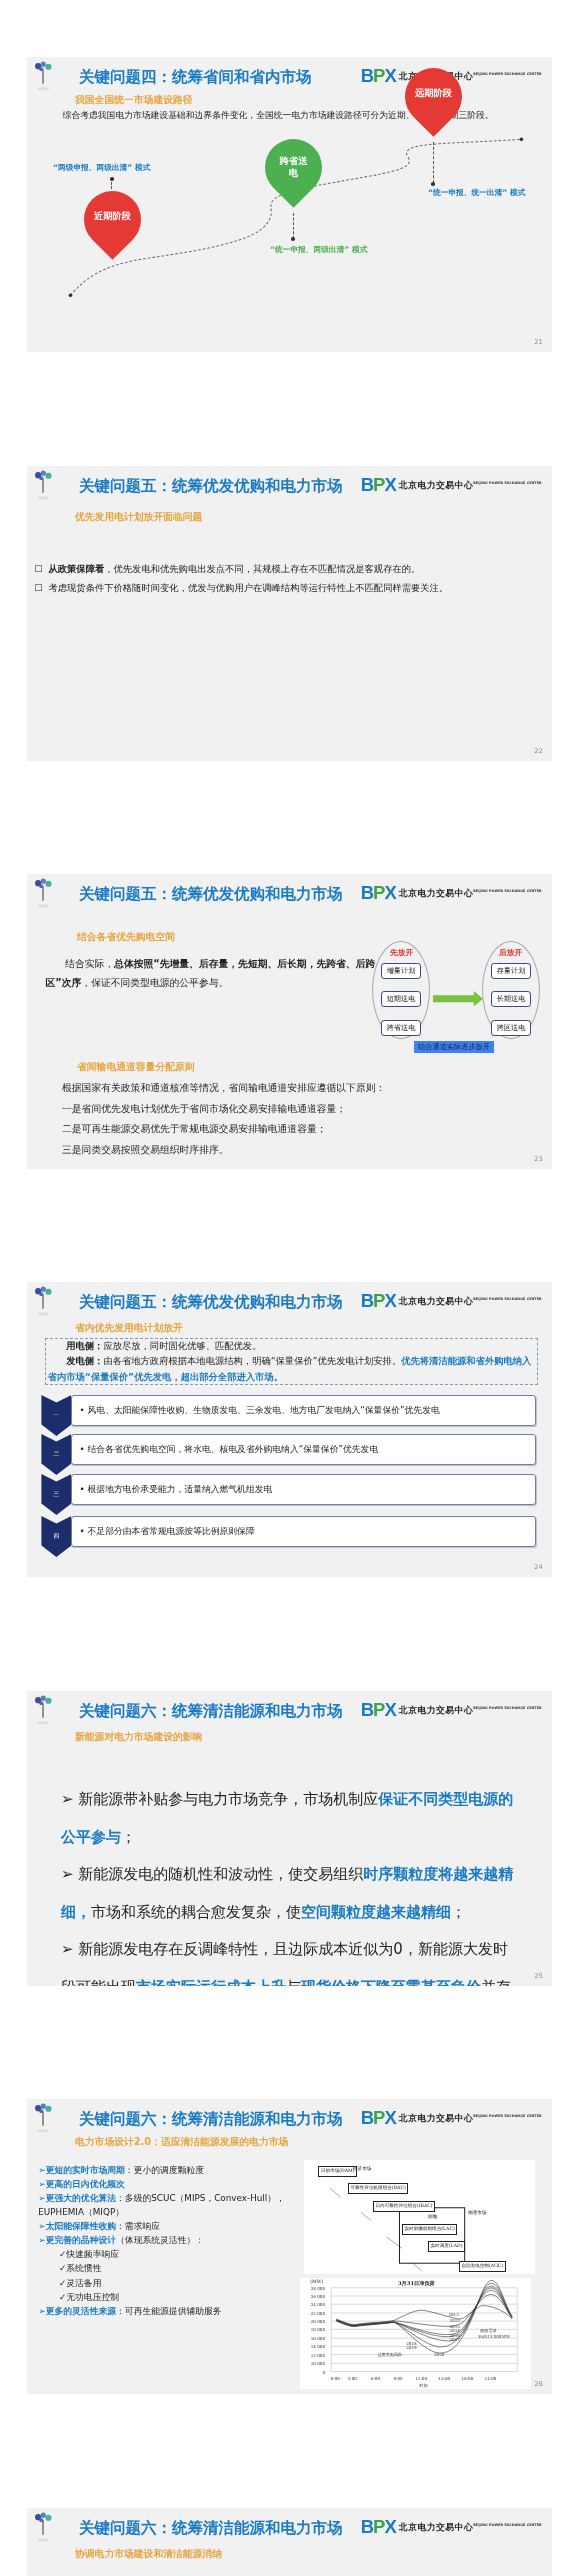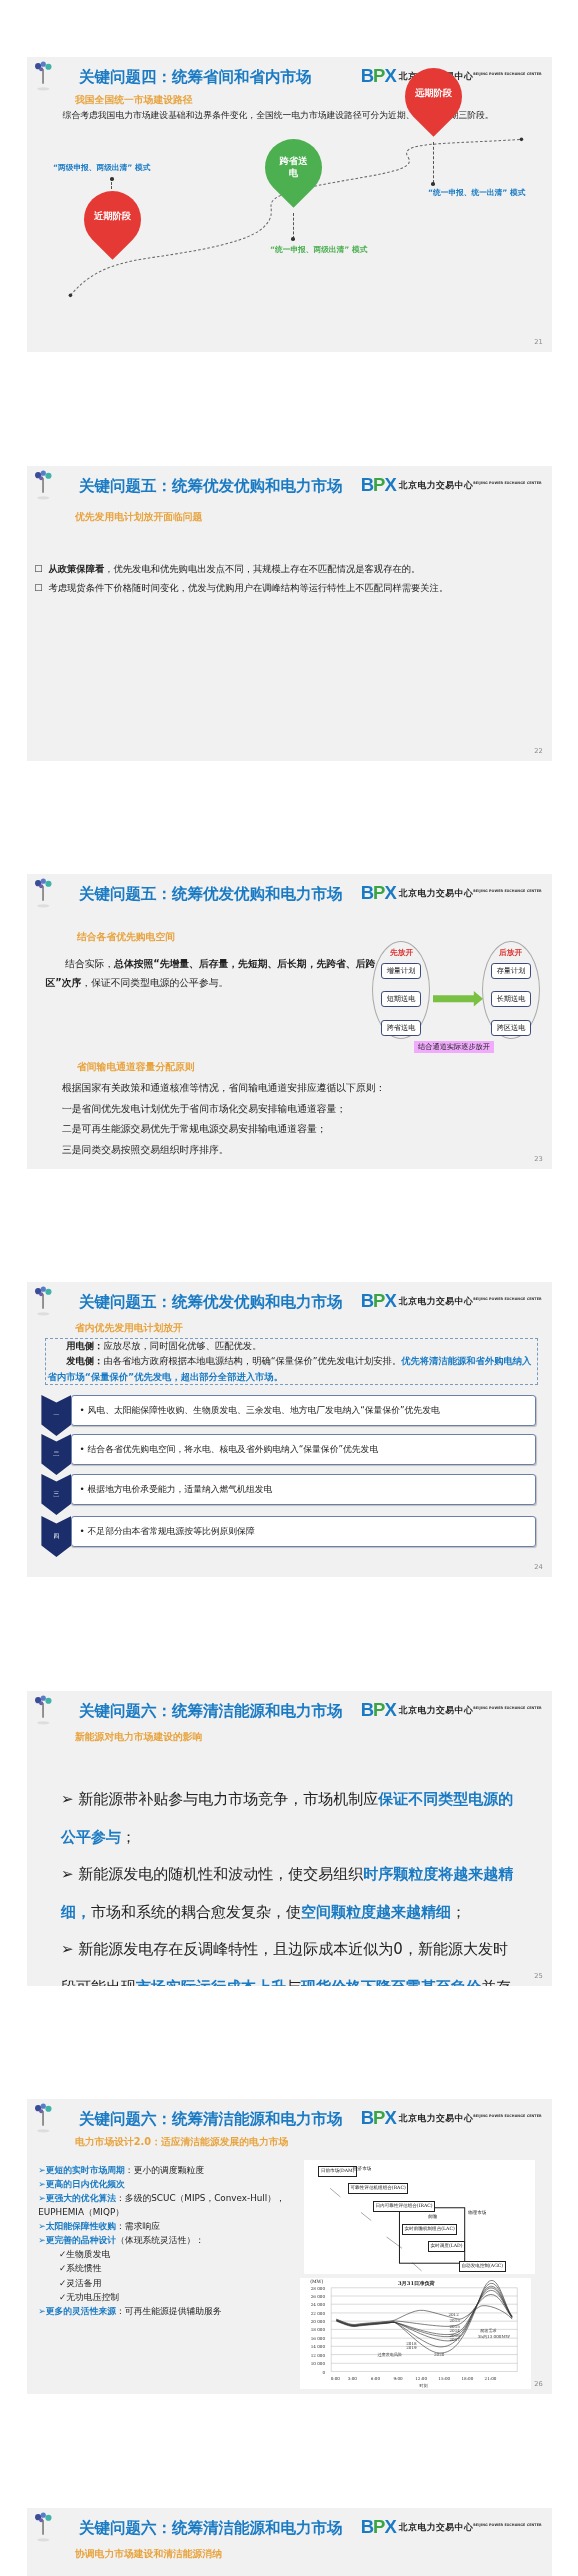--- a/index.html
+++ b/index.html
@@ -147,21 +147,21 @@
     <div class="oval-title" style="left:472px;top:74px">后放开</div>
     <div class="pill" style="left:354px;top:89px">增量计划</div>
     <div class="pill" style="left:354px;top:117px">短期送电</div>
     <div class="pill" style="left:354px;top:146px">跨省送电</div>
     <div class="pill" style="left:464px;top:89px">存量计划</div>
     <div class="pill" style="left:464px;top:117px">长期送电</div>
     <div class="pill" style="left:464px;top:146px">跨区送电</div>
     <svg style="position:absolute;left:406px;top:117px" width="50" height="15.5" viewBox="0 0 98 30">
         <polygon points="0,8 80,8 80,0 98,15 80,30 80,22 0,22" fill="#7ac043"></polygon>
       </svg>
-    <div style="position:absolute;left:387px;top:167px;background:#f0abfc;padding:1px 4.1px;font-size:7.2px">结合通道实际逐步放开</div>
+    <div style="position:absolute;left:387px;top:167px;background:#3b82f6;padding:1px 4.1px;font-size:7.2px">结合通道实际逐步放开</div>
   </div>
   <div class="subtitle" style="top:187px;left:50px">省间输电通道容量分配原则</div>
   <div class="body-text" style="left:35px;top:204px;font-size:9.8px;line-height:2.1">
     <div>根据国家有关政策和通道核准等情况，省间输电通道安排应遵循以下原则：</div>
     <div>一是省间优先发电计划优先于省间市场化交易安排输电通道容量；</div>
     <div>二是可再生能源交易优先于常规电源交易安排输电通道容量；</div>
     <div>三是同类交易按照交易组织时序排序。</div>
   </div>
   <div class="pageno">23</div>
 </section>
@@ -259,21 +259,21 @@
         <span class="en">BEIJING POWER EXCHANGE CENTER</span>
       </span>
   </div>
   <div class="subtitle" style="top:37px">电力市场设计2.0：适应清洁能源发展的电力市场</div>
   <div class="body-text" style="left:11.3px;top:64px;width:258px;font-size:8.8px;line-height:1.6">
     <div><span class="blue">➢更短的实时市场周期</span><span>：更小的调度颗粒度</span></div>
     <div><span class="blue">➢更高的日内优化频次</span></div>
     <div><span class="blue">➢更强大的优化算法</span><span>：多级的SCUC（MIPS，Convex-Hull），EUPHEMIA（MIQP）</span></div>
     <div><span class="blue">➢太阳能保障性收购</span><span>：需求响应</span></div>
     <div><span class="blue">➢更完善的品种设计</span><span>（体现系统灵活性）：</span></div>
-    <div style="padding-left:20.6px">✓生物质发电</div>
+    <div style="padding-left:20.6px">✓快速频率响应</div>
     <div style="padding-left:20.6px">✓系统惯性</div>
     <div style="padding-left:20.6px">✓灵活备用</div>
     <div style="padding-left:20.6px">✓无功电压控制</div>
     <div><span class="blue">➢更多的灵活性来源</span><span>：可再生能源提供辅助服务</span></div>
   </div>
   <div class="diag" style="left:277px;top:61px;width:231px;height:114px">
     <svg style="position:absolute;left:0;top:0" width="231" height="114" viewBox="0 0 448 222">
       <g stroke="#555" stroke-width="1" fill="none">
           <line x1="50" y1="55" x2="70" y2="72"></line>
           <line x1="110" y1="102" x2="130" y2="118"></line>

